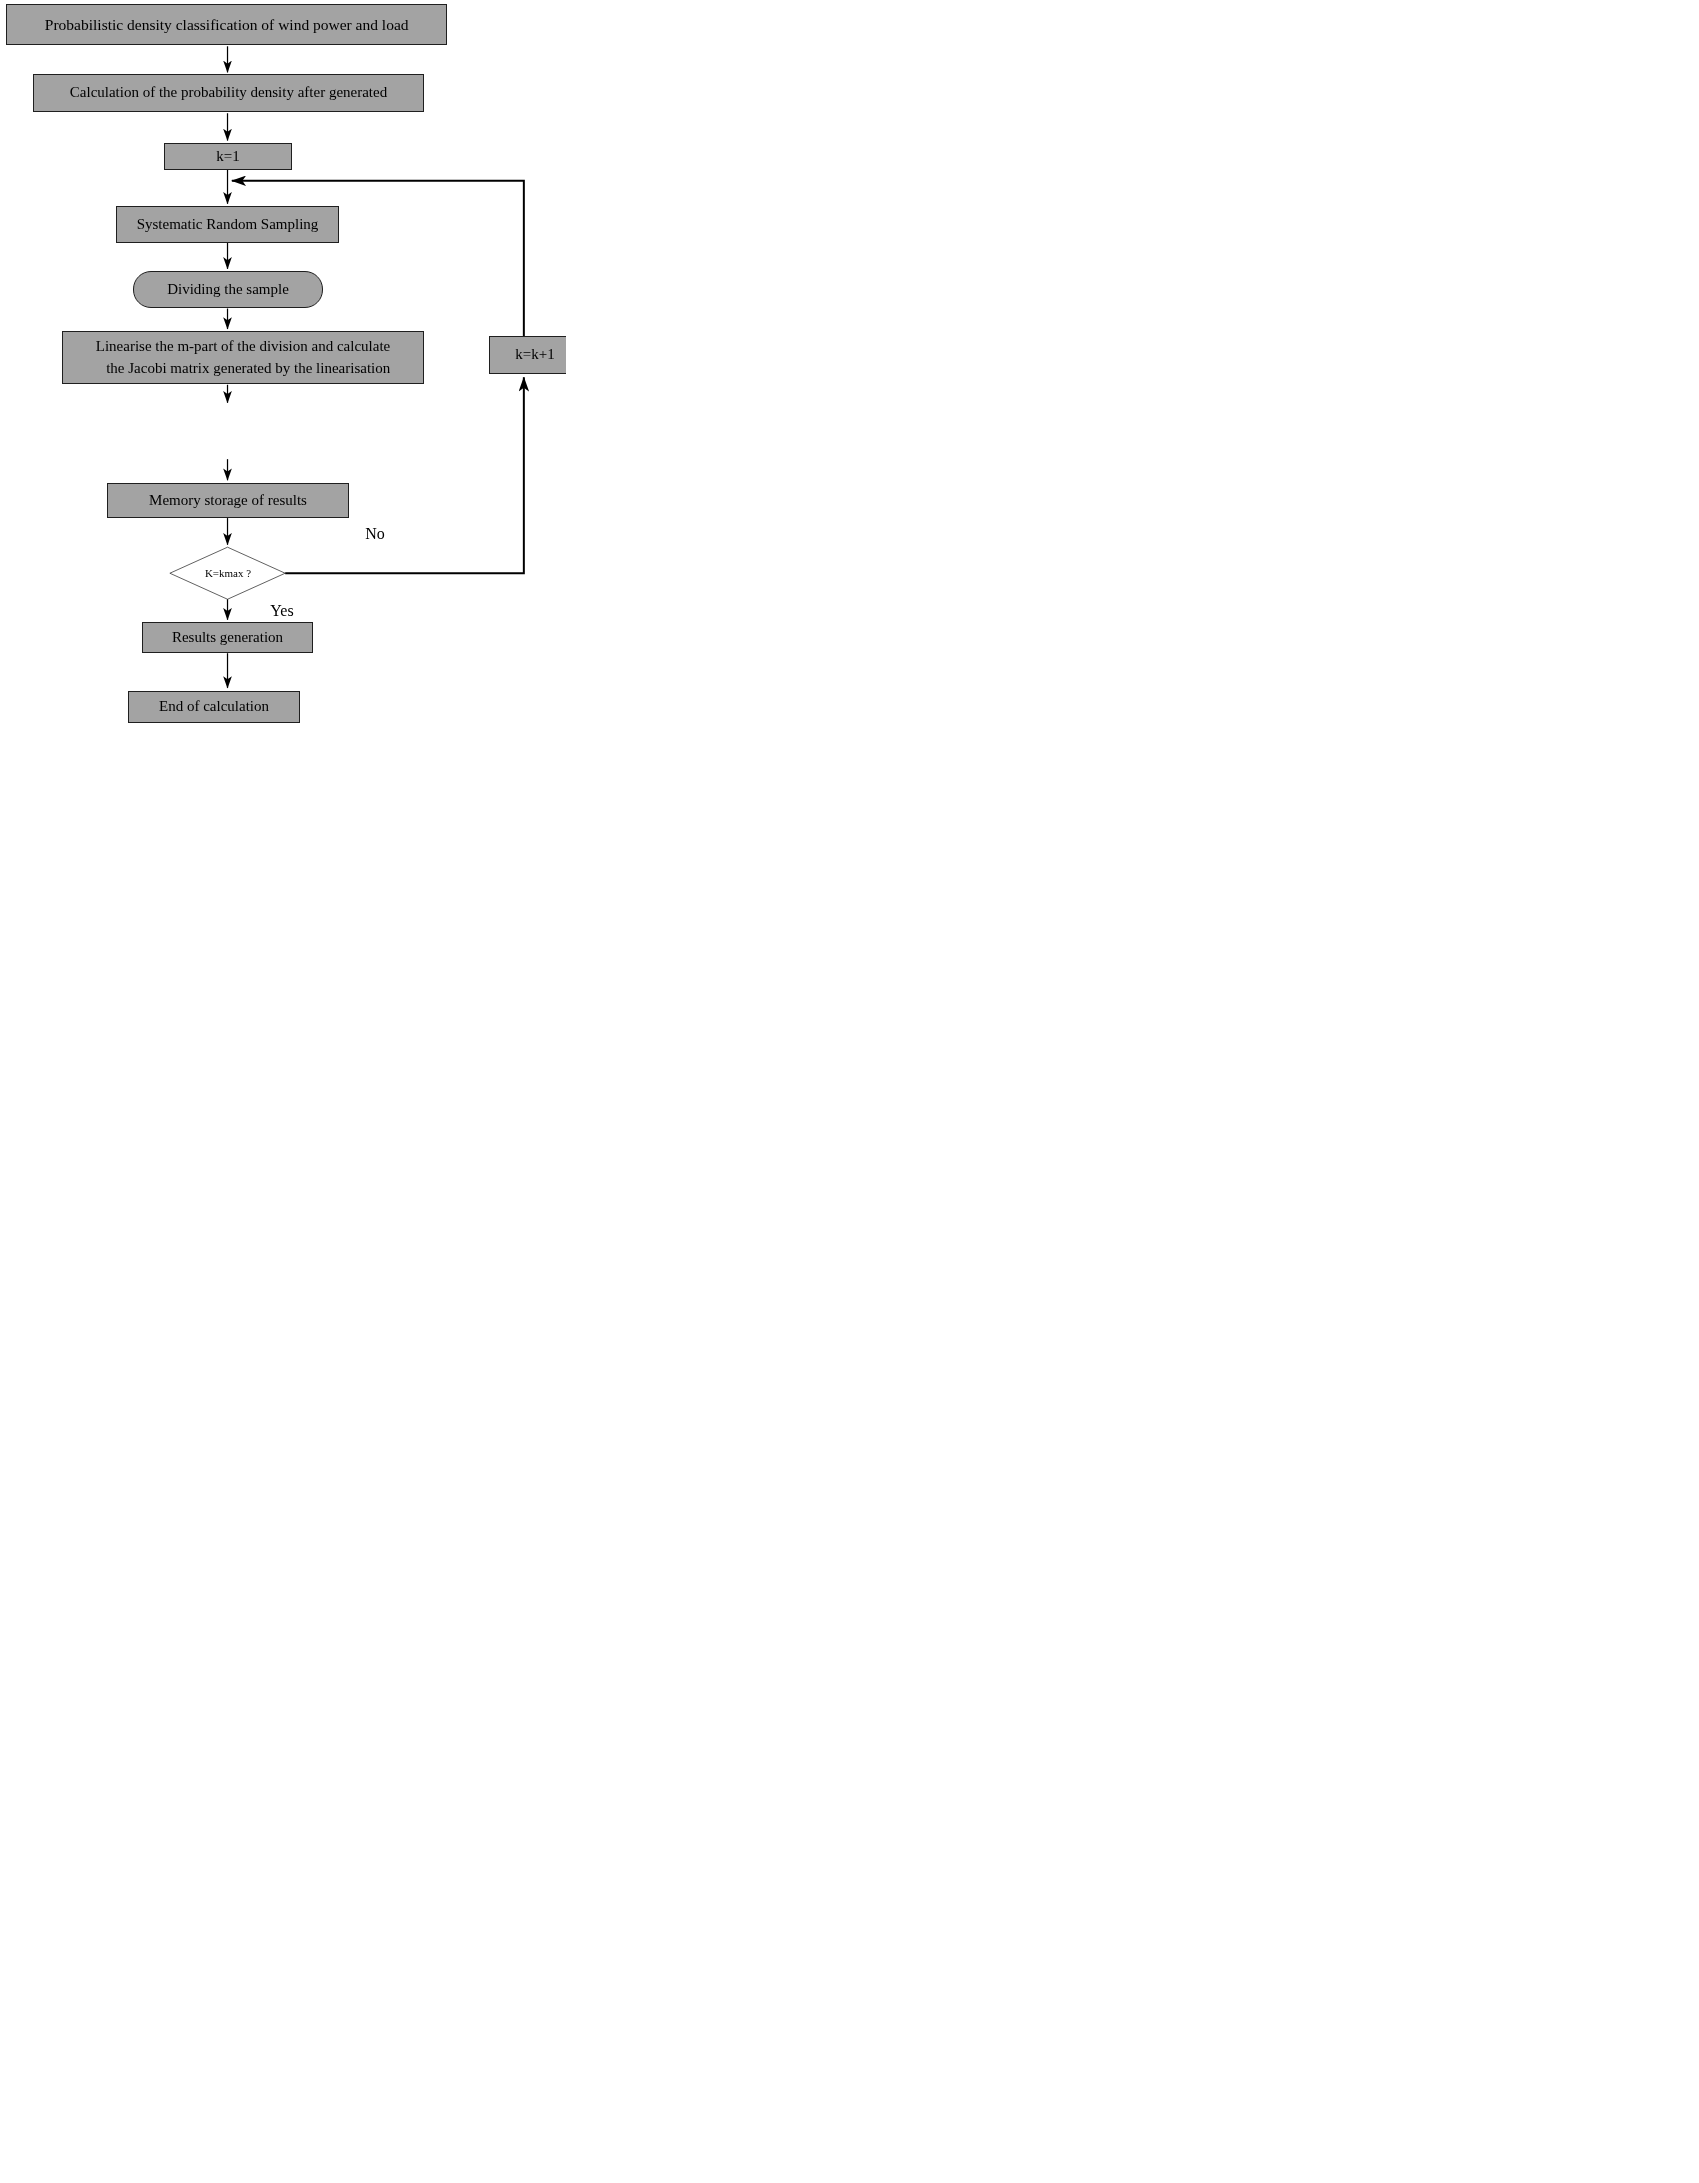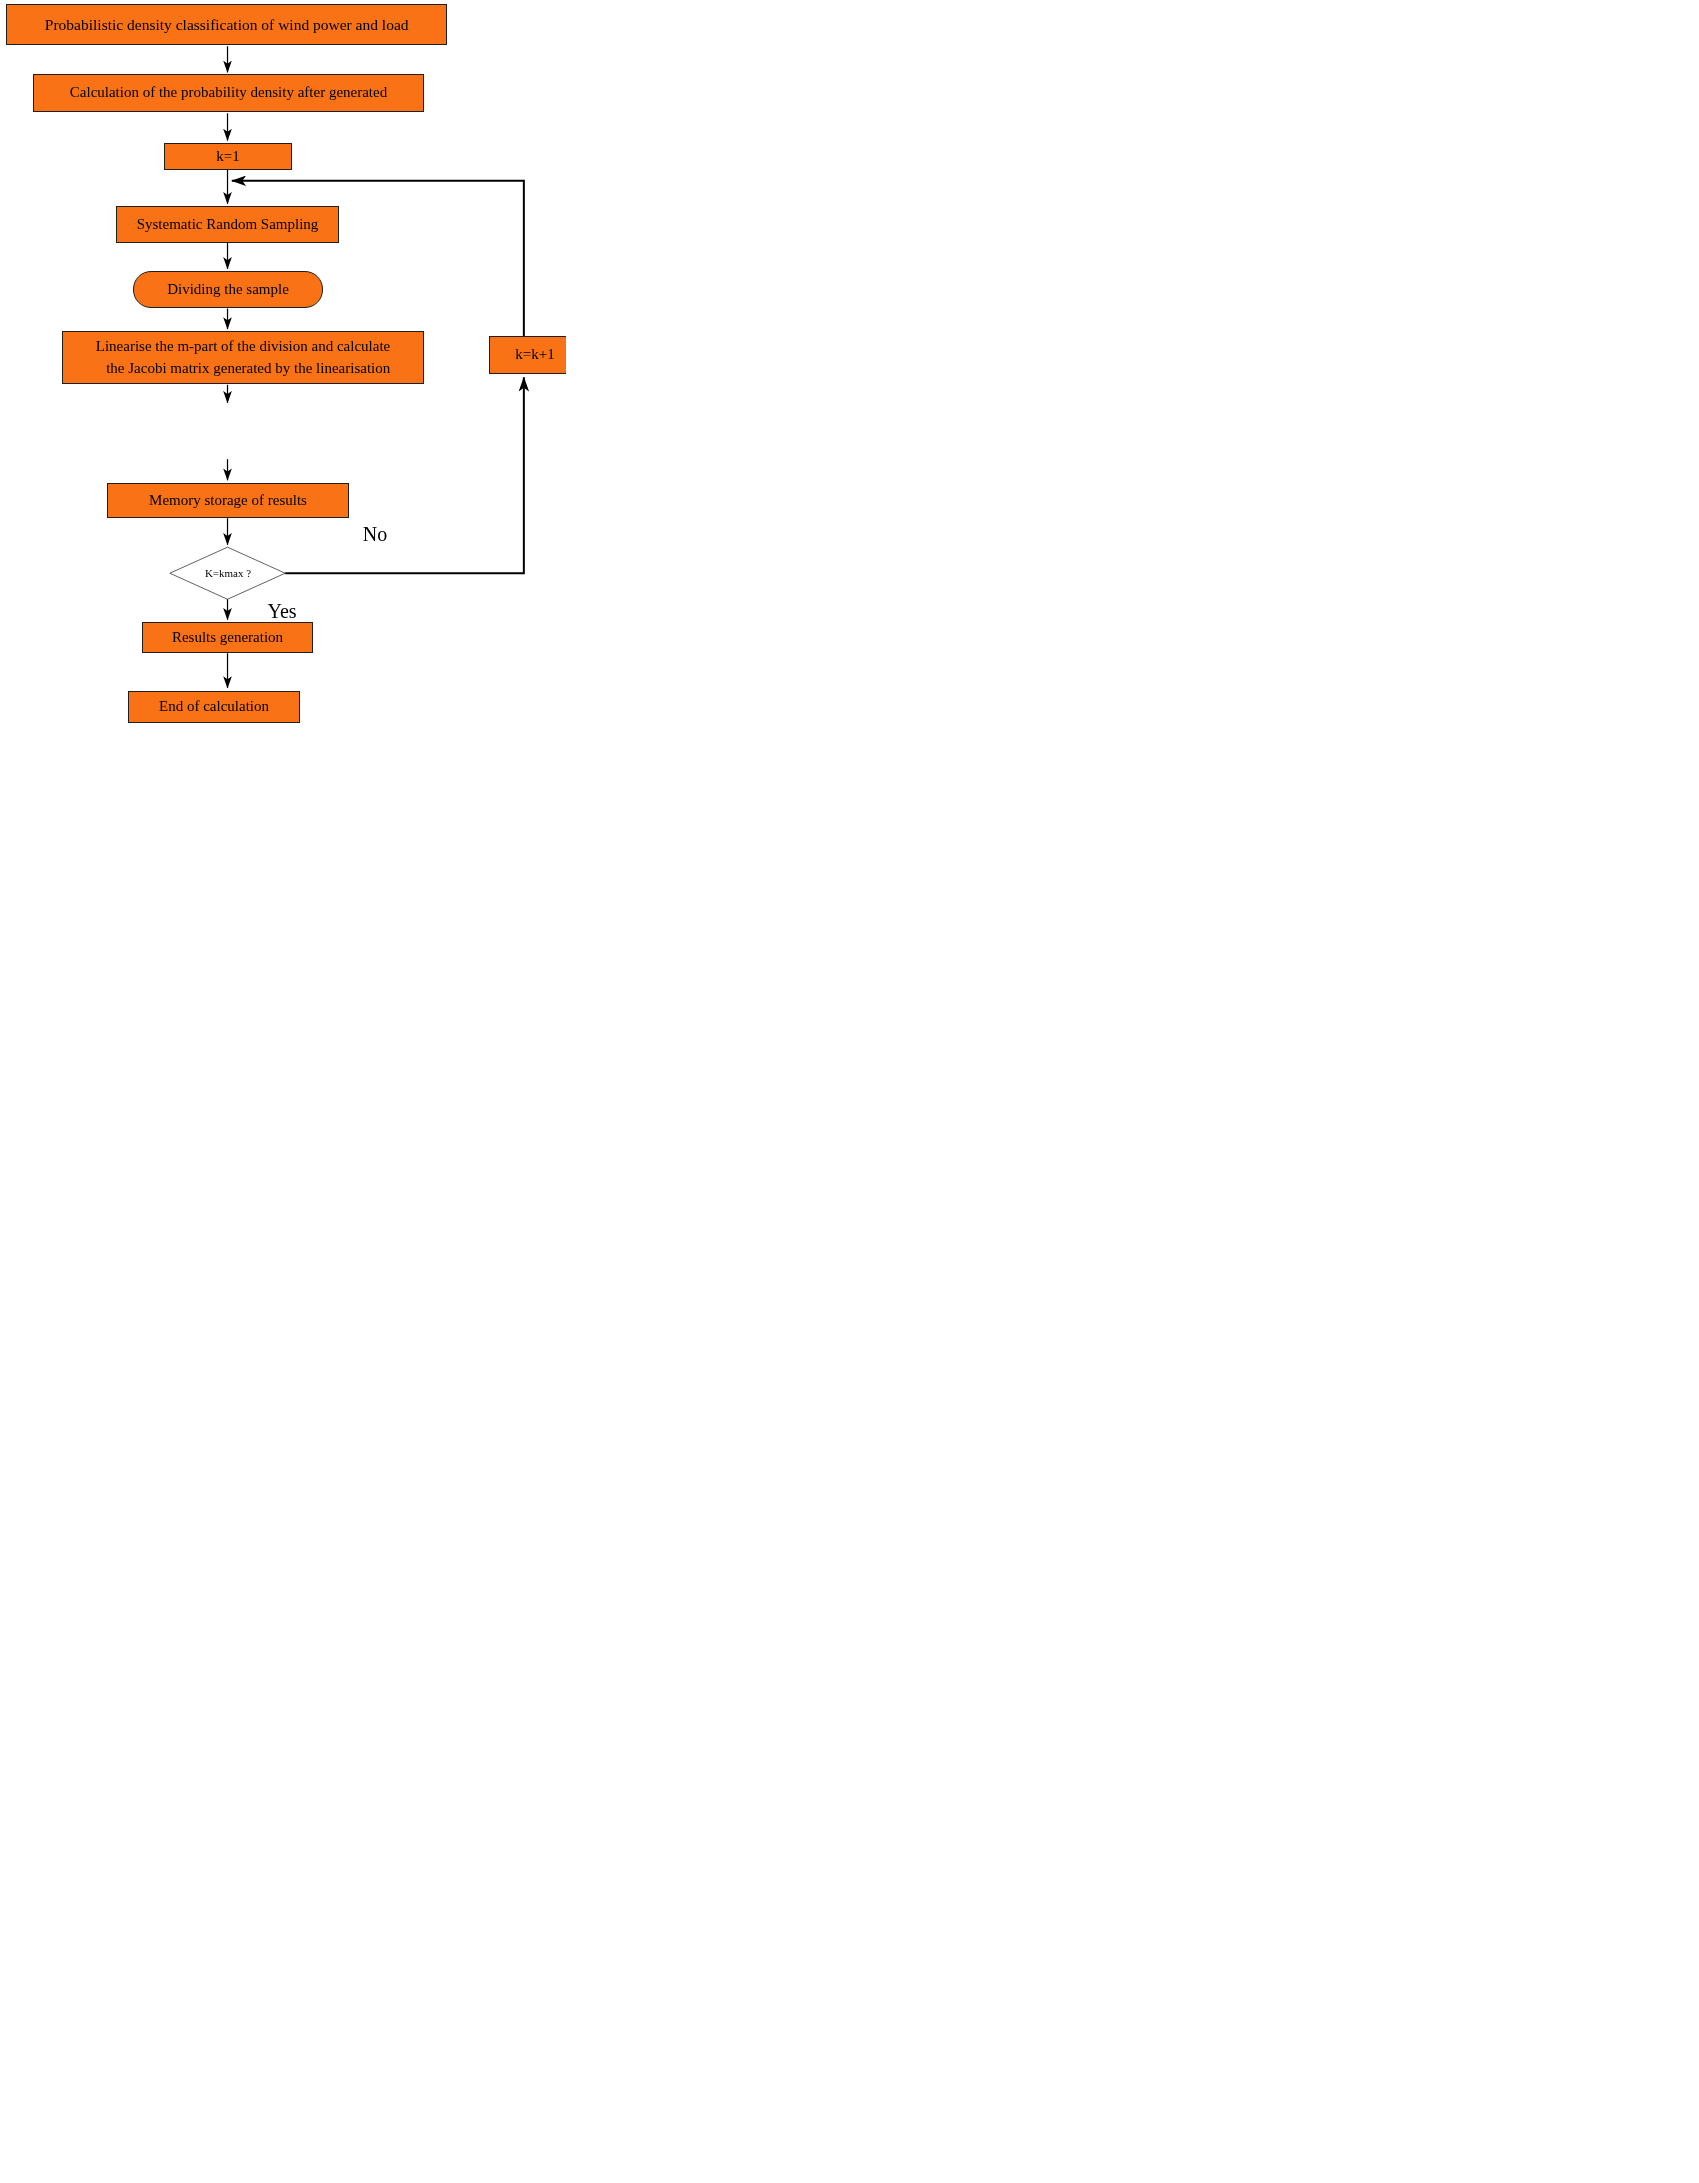--- a/index.html
+++ b/index.html
@@ -18,38 +18,38 @@
   }
   .edges-layer {
     position: absolute;
     left: 0; top: 0;
     width: 566px;
     height: 728px;
   }
   .node {
     position: absolute;
     box-sizing: border-box;
-    background: #f97316;
+    background: #a3a3a3;
     border: 0.9px solid #1f1f1f;
     display: flex;
     align-items: center;
     justify-content: center;
     text-align: center;
     font-size: 15px;
     line-height: 1.45;
     white-space: pre-line;
     padding: 0 16px;
   }
   .label-free {
     position: absolute;
     display: flex;
     align-items: center;
     justify-content: center;
     text-align: center;
-    font-size: 20px;
+    font-size: 16px;
     background: transparent;
   }
   .decision-label {
     position: absolute;
     display: flex;
     align-items: center;
     justify-content: center;
     text-align: center;
     font-size: 11px;
     background: transparent;

